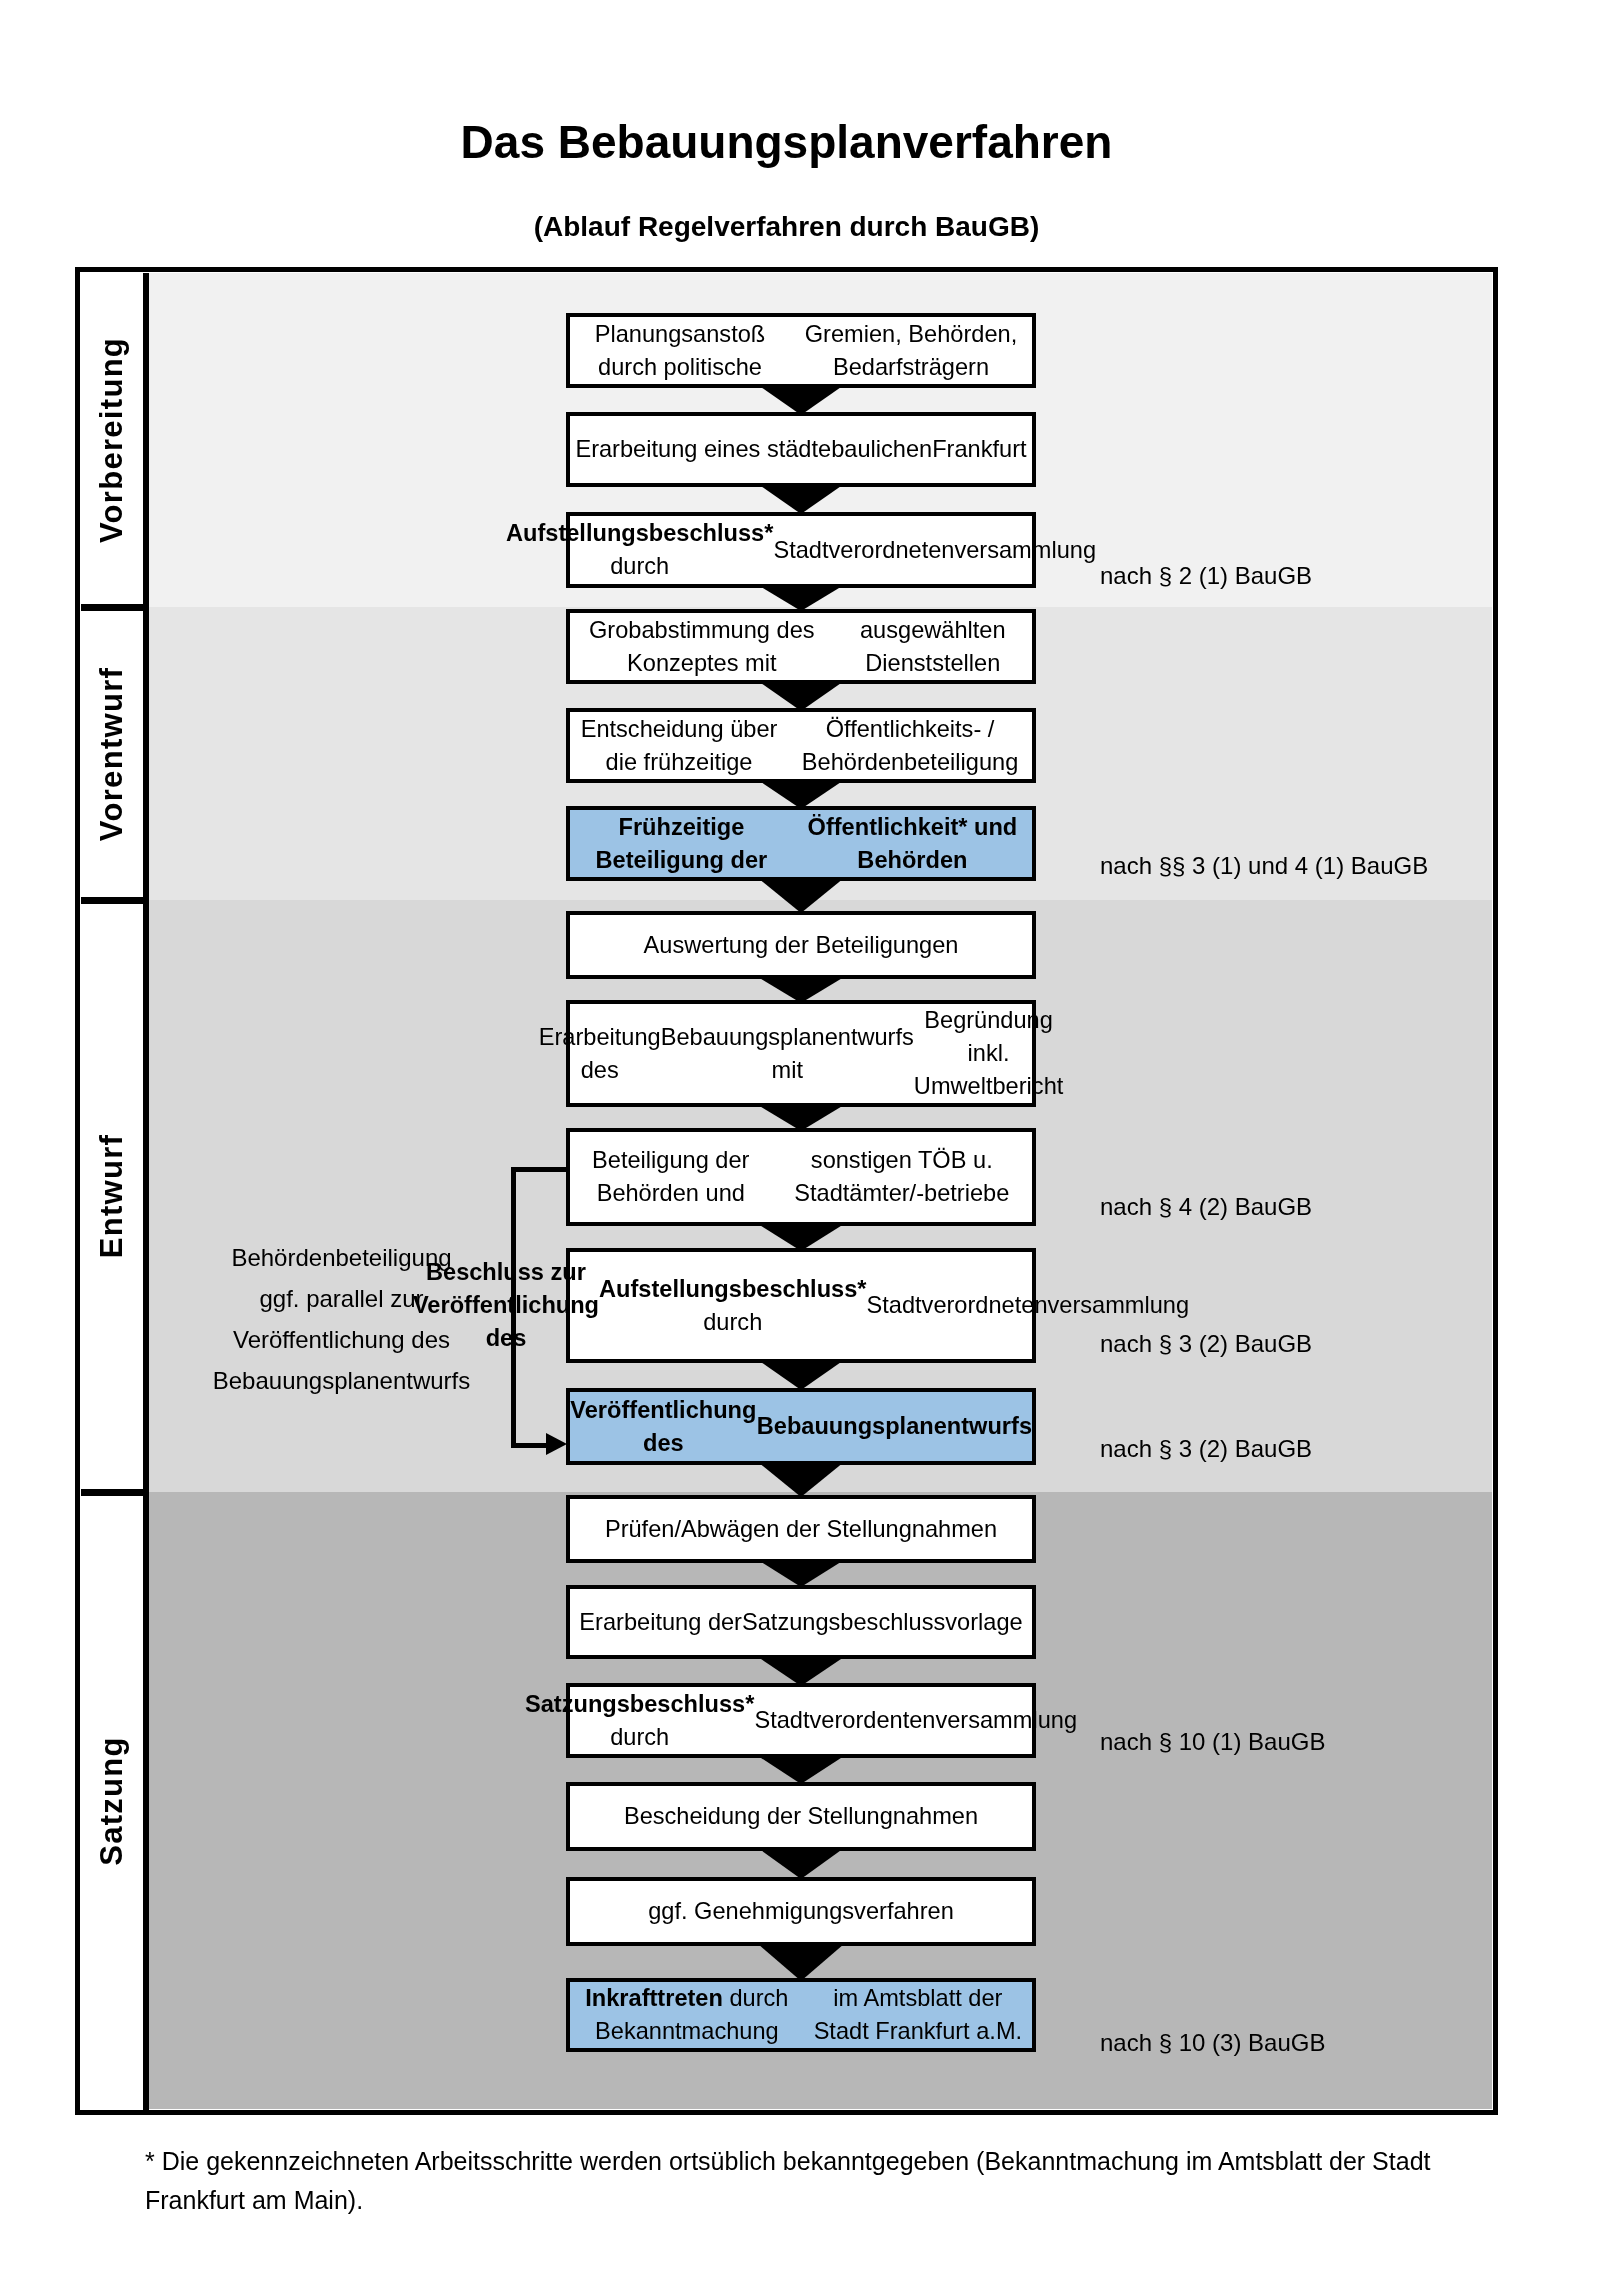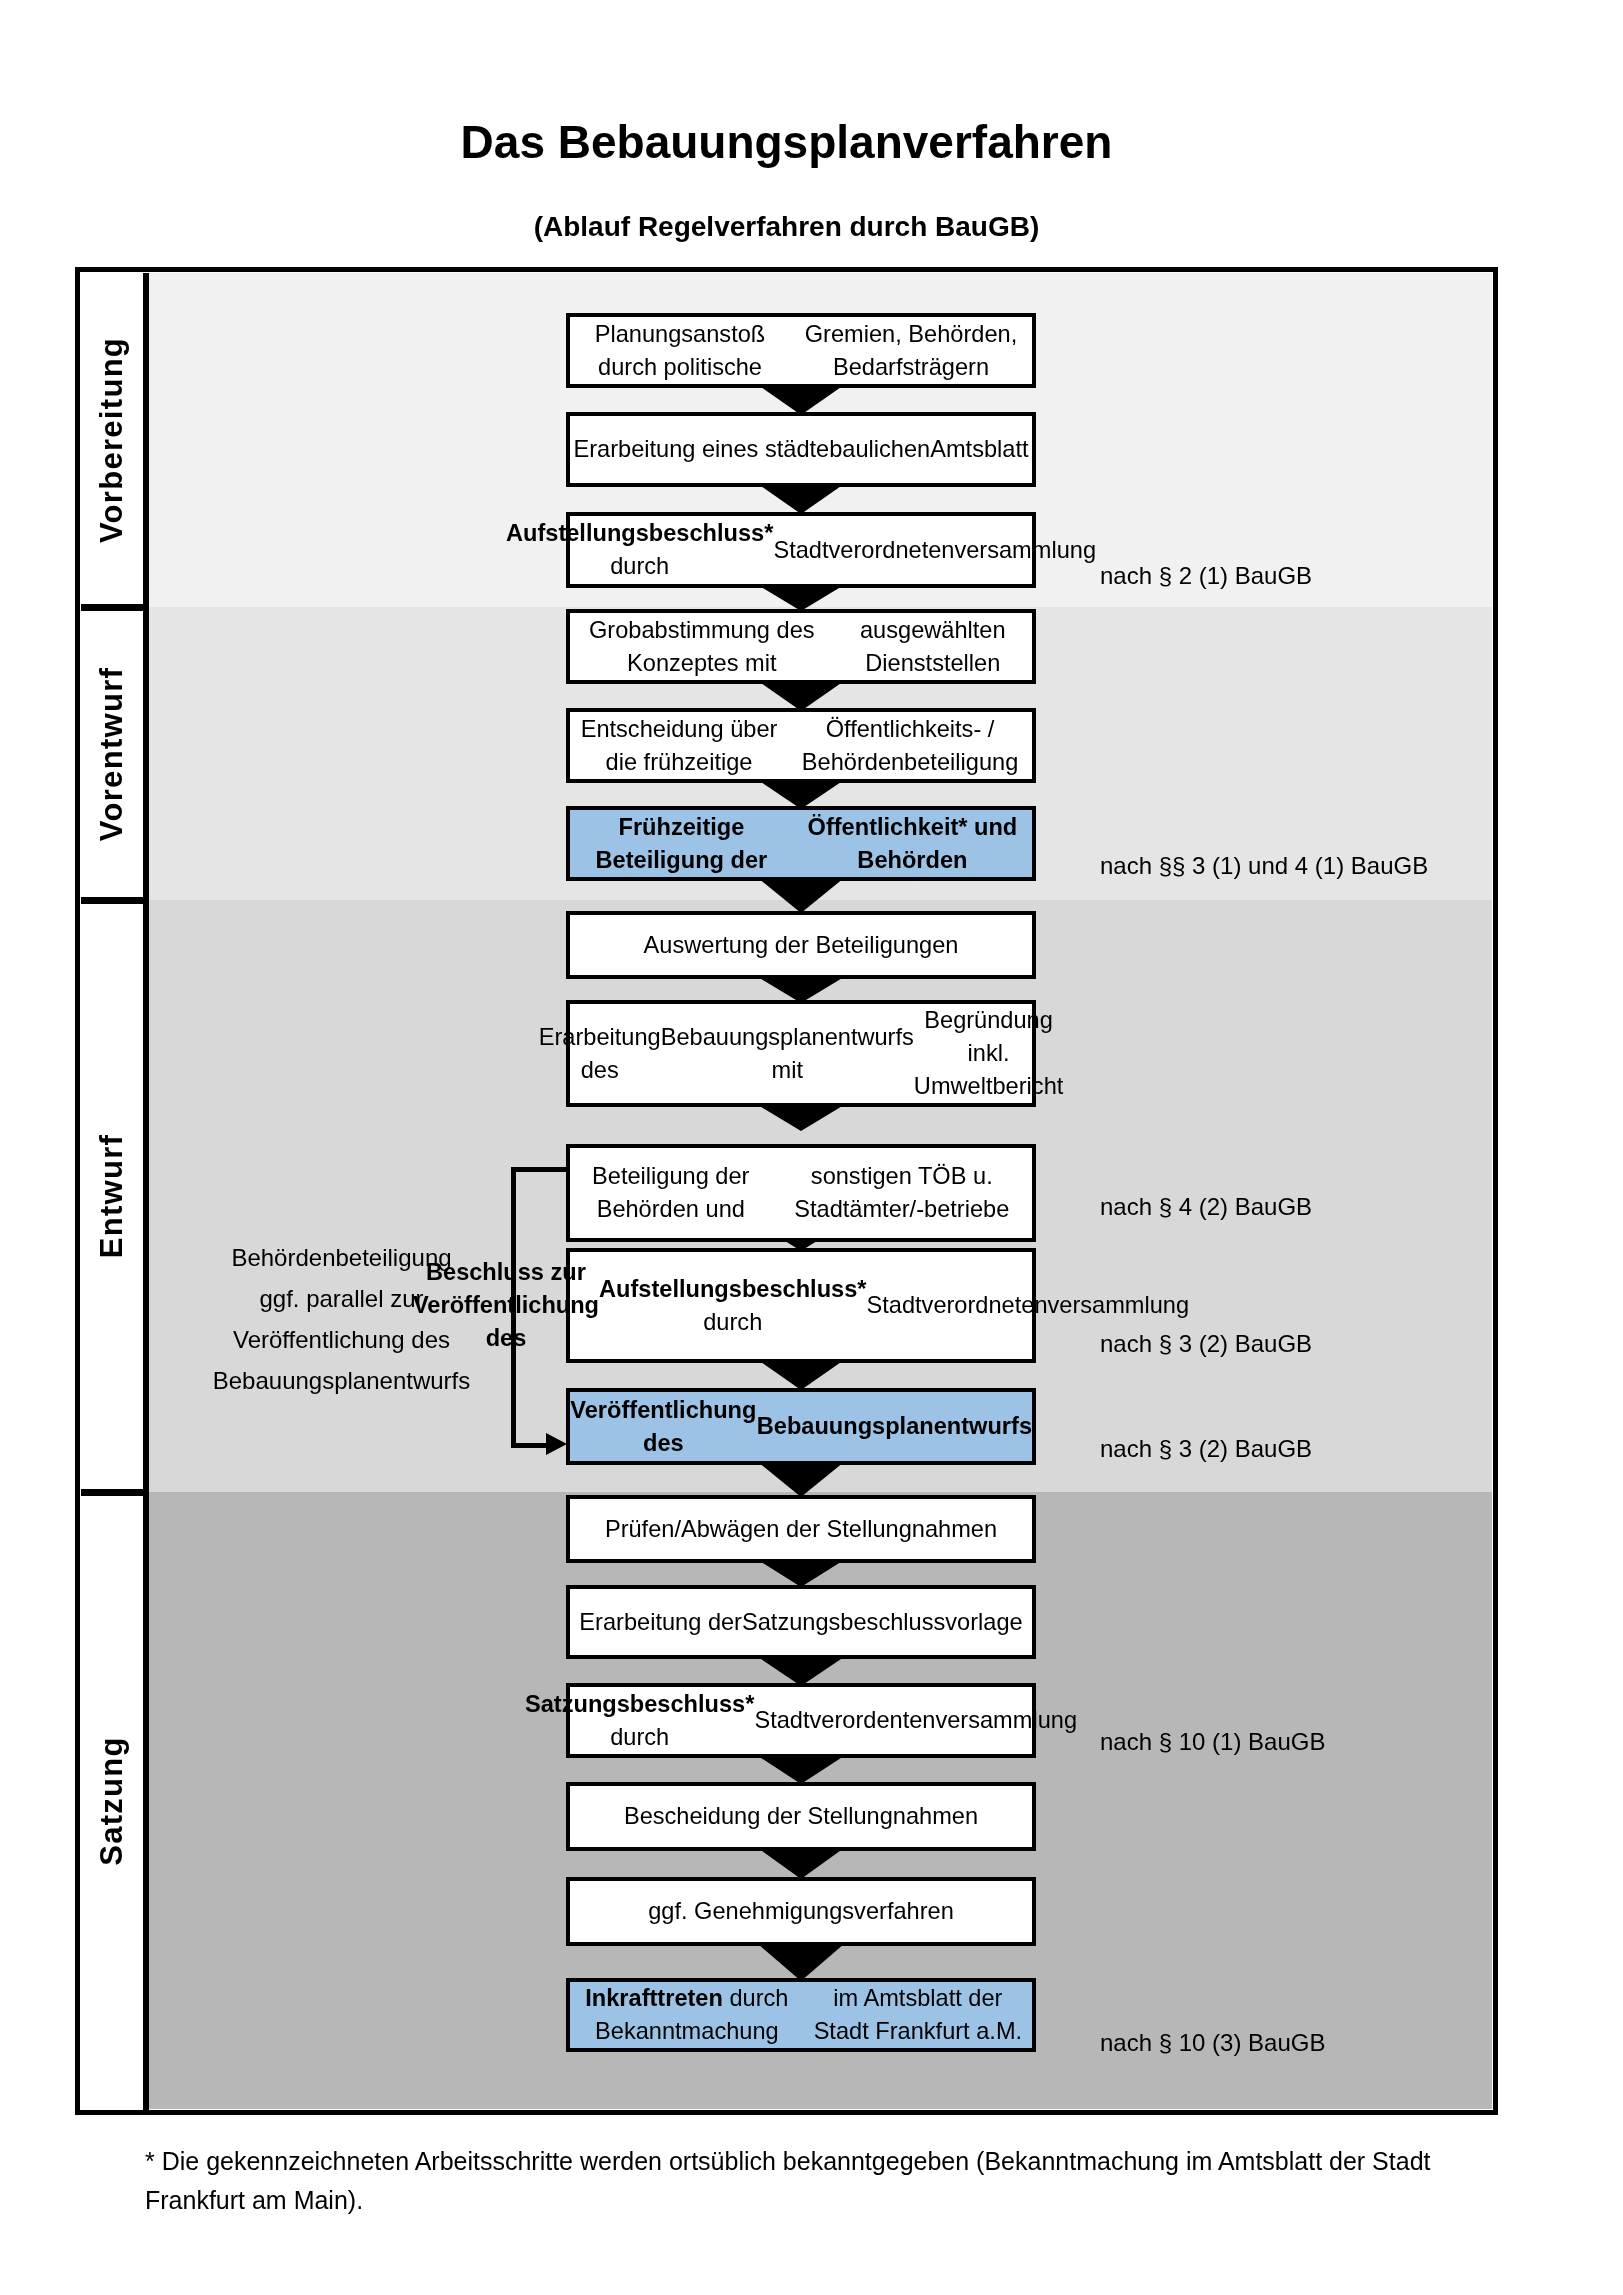--- a/index.html
+++ b/index.html
@@ -118,21 +118,21 @@
       <div class="arrow" style="left: 758px; top: 1848px; border-top: 31px solid rgb(0, 0, 0);"></div>
       <div class="arrow" style="left: 758px; top: 1944px; border-top: 37px solid rgb(0, 0, 0);"></div>
     </div>
   <div id="boxes">
       <div class="fbox" style="top: 313px; height: 75px; background: rgb(255, 255, 255);">
         <div><span>Planungsanstoß durch politische</span></div>
         <div><span>Gremien, Behörden, Bedarfsträgern</span></div>
       </div>
       <div class="fbox" style="top: 412px; height: 75px; background: rgb(255, 255, 255);">
         <div><span>Erarbeitung eines städtebaulichen</span></div>
-        <div><span>Amtsblatt</span></div>
+        <div><span>Frankfurt</span></div>
       </div>
       <div class="fbox" style="top: 512px; height: 76px; background: rgb(255, 255, 255);">
         <div><span class="bl">Aufstellungsbeschluss*</span><span> durch</span></div>
         <div><span>Stadtverordnetenversammlung</span></div>
       </div>
       <div class="fbox" style="top: 609px; height: 75px; background: rgb(255, 255, 255);">
         <div><span>Grobabstimmung des Konzeptes mit</span></div>
         <div><span>ausgewählten Dienststellen</span></div>
       </div>
       <div class="fbox" style="top: 708px; height: 75px; background: rgb(255, 255, 255);">
@@ -144,21 +144,21 @@
         <div><span class="bl">Öffentlichkeit* und Behörden</span></div>
       </div>
       <div class="fbox" style="top: 911px; height: 68px; background: rgb(255, 255, 255);">
         <div><span>Auswertung der Beteiligungen</span></div>
       </div>
       <div class="fbox" style="top: 1000px; height: 107px; background: rgb(255, 255, 255);">
         <div><span>Erarbeitung des</span></div>
         <div><span>Bebauungsplanentwurfs mit</span></div>
         <div><span>Begründung inkl. Umweltbericht</span></div>
       </div>
-      <div class="fbox" style="top: 1128px; height: 98px; background: rgb(255, 255, 255); margin-top: 16px;">
+      <div class="fbox" style="top: 1128px; height: 98px; background: rgb(255, 255, 255);">
         <div><span>Beteiligung der Behörden und</span></div>
         <div><span>sonstigen TÖB u. Stadtämter/-betriebe</span></div>
       </div>
       <div class="fbox" style="top: 1248px; height: 115px; background: rgb(255, 255, 255);">
         <div><span class="bl">Beschluss zur Veröffentlichung des</span></div>
         <div><span class="bl">Aufstellungsbeschluss*</span><span> durch</span></div>
         <div><span>Stadtverordnetenversammlung</span></div>
       </div>
       <div class="fbox" style="top: 1388px; height: 77px; background: rgb(156, 195, 229);">
         <div><span class="bl">Veröffentlichung des</span></div>

